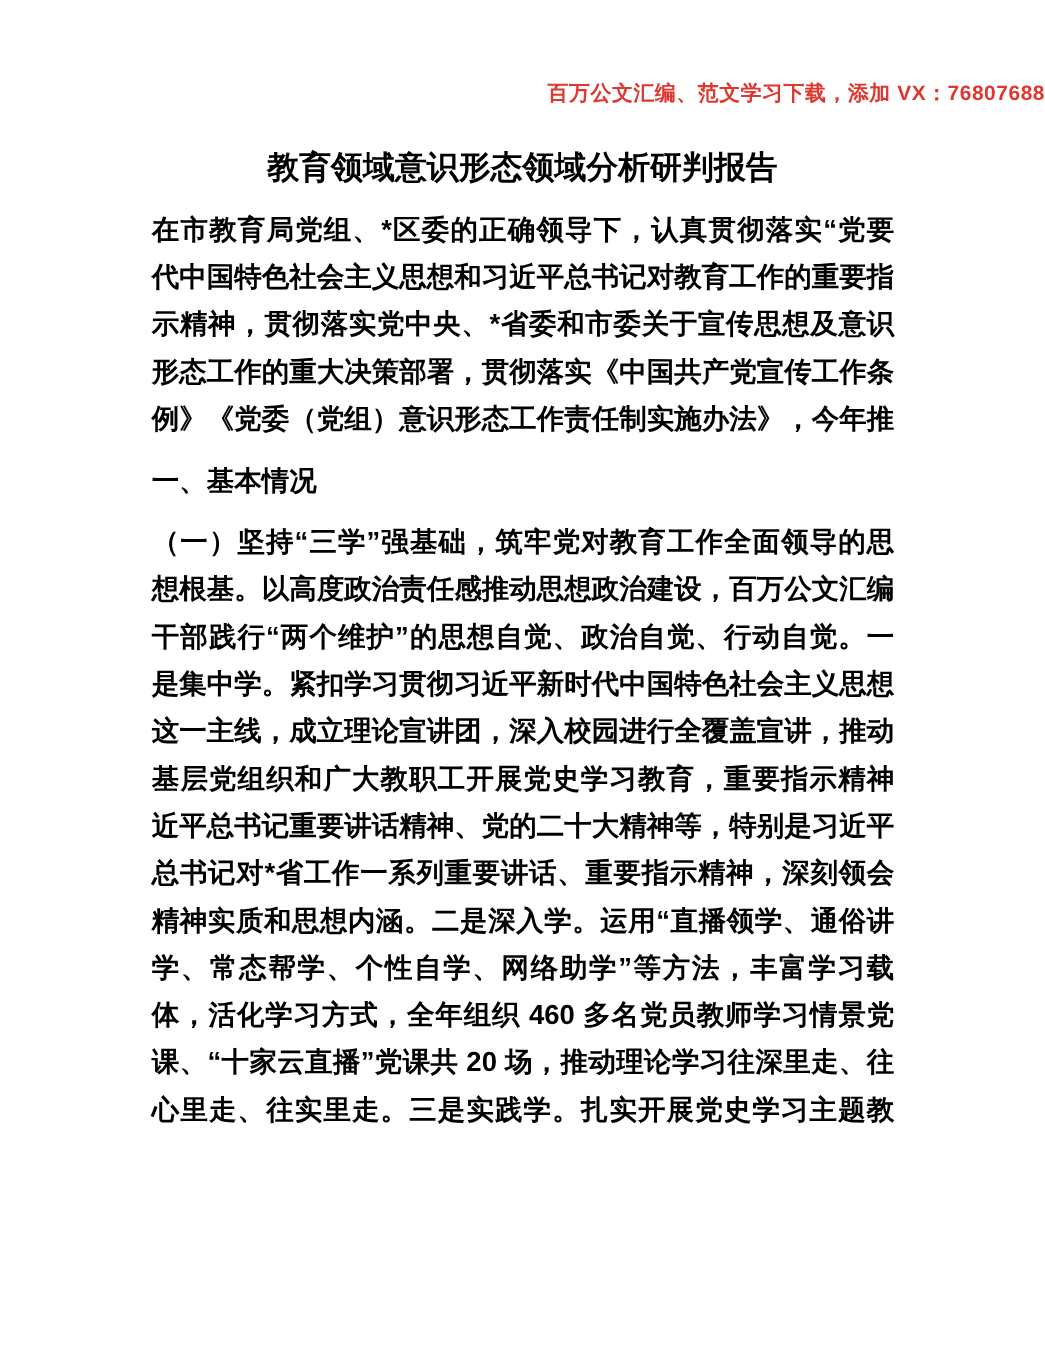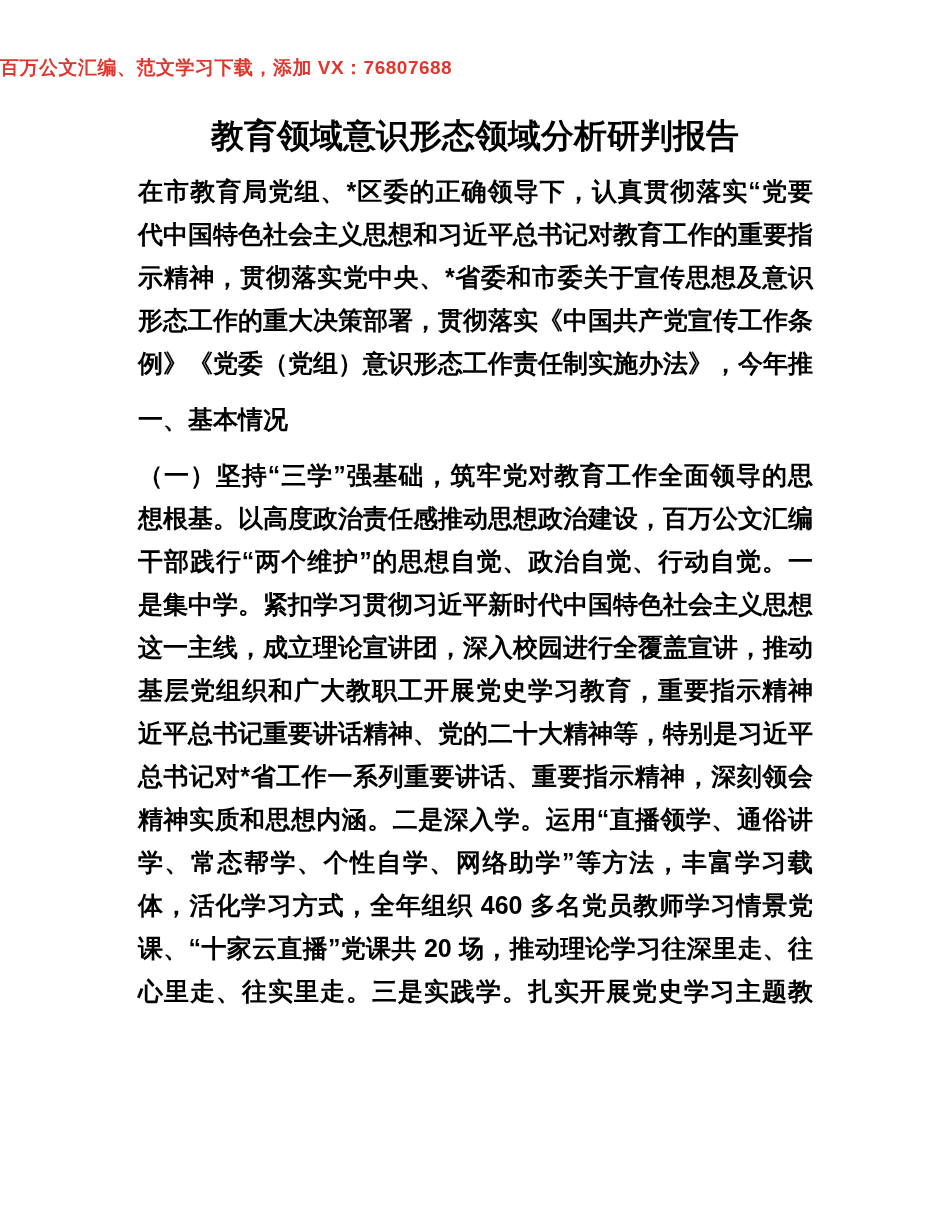--- a/index.html
+++ b/index.html
@@ -10,31 +10,31 @@
     font-family: "Liberation Sans", "DejaVu Sans", sans-serif;
   }
   .page {
     position: relative;
     width: 950px;
     height: 1230px;
     background: #ffffff;
     overflow: hidden;
   }
   .promo {
-    padding-top: 54px;
+    padding-top: 72px;
     font-size: 19px;
     line-height: 28px;
     font-weight: 600;
-    text-align: left;
+    text-align: right;
     color: #df372e;
     letter-spacing: 0.5px;
   }
   .title {
     margin: 30px 0 0 0;
-    font-size: 33px;
+    font-size: 29px;
     line-height: 47px;
     font-weight: 700;
     text-align: center;
     color: #000000;
   }
   .content {
     margin: 11px 0 0 138px;
     width: 675px;
     font-size: 25px;
     font-weight: 600;

